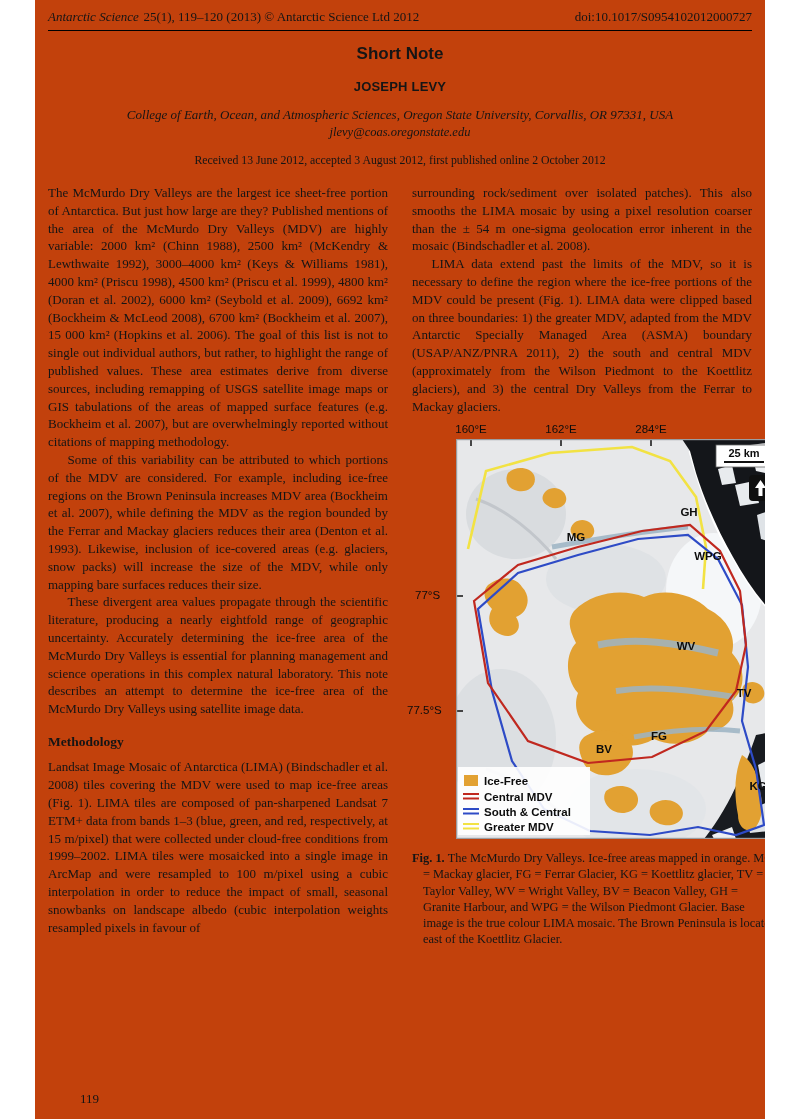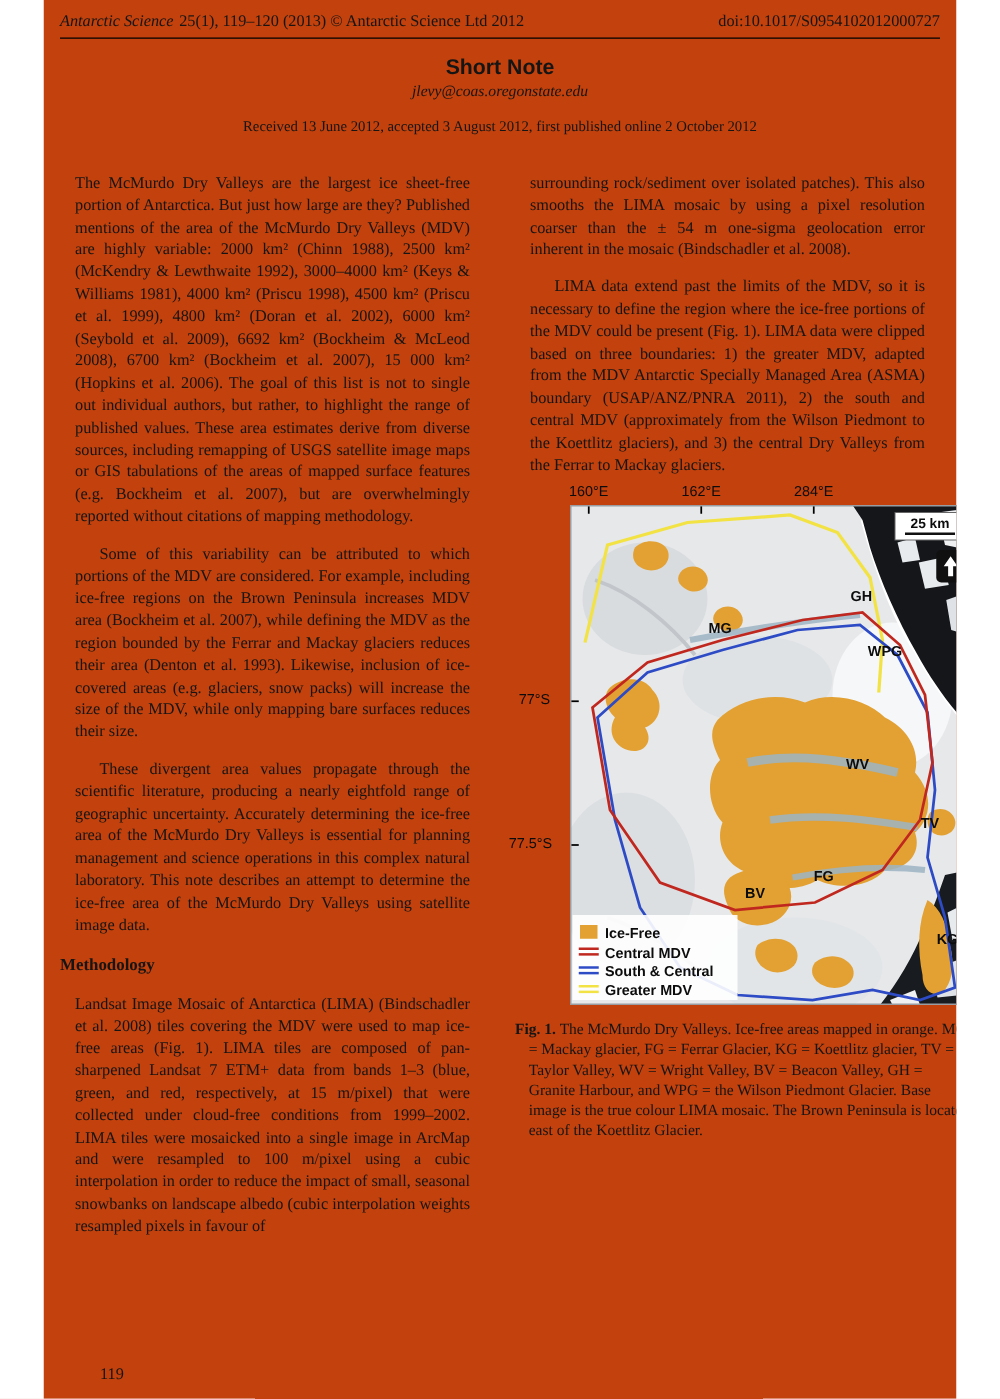--- a/index.html
+++ b/index.html
@@ -17,21 +17,21 @@
     font-family:"Liberation Sans", sans-serif; }
   .kicker { font-size:17px; font-weight:bold; margin:0; }
   .main-title { font-size:21px; font-weight:bold; line-height:1.32; margin:2px auto 0; width:768px; }
   .author { text-align:center; font-family:"Liberation Sans", sans-serif;
     font-weight:bold; font-size:13px; margin-top:15px; letter-spacing:0.2px; }
   .affil { text-align:center; font-style:italic; font-size:13px; margin-top:13px; }
   .email { text-align:center; font-style:italic; font-size:12.5px; margin-top:2px; }
   .received { text-align:center; font-size:11.8px; margin-top:13px; }
   .columns { display:flex; gap:24px; padding:0 13px; margin-top:16px; }
   .col { flex:1; min-width:0; font-size:13px; line-height:1.37; text-align:justify; }
-  .col p { margin:12px; }
+  .col p { margin:0; }
   p.indent { text-indent:1.5em; }
   h2.section { font-size:13.5px; font-weight:bold; margin:15px 0 7px 0; text-align:left;
     font-family:"Liberation Serif", serif; }
   figure.fig { margin:24px 0 0 0; padding:0; }
   .map-area { position:relative; width:320px; height:400px; margin-left:44px; }
   .geo-label { position:absolute; font-family:"Liberation Sans", sans-serif;
     font-size:11.5px; color:#0c0c0c; white-space:nowrap; }
   .lon-1 { top:-17px; left:15px;  transform:translateX(-50%); }
   .lon-2 { top:-17px; left:105px; transform:translateX(-50%); }
   .lon-3 { top:-17px; left:195px; transform:translateX(-50%); }
@@ -59,20 +59,22 @@
     </div>
     <div class="mast-right">doi:10.1017/S0954102012000727</div>
   </header>
 
   <hr class="rule">
 
   <div class="title-block">
     <h1 class="kicker">Short Note</h1>
   </div>
 
+  <div class="author">JOSEPH LEVY</div>
+  <div class="affil">College of Earth, Ocean, and Atmospheric Sciences, Oregon State University, Corvallis, OR 97331, USA</div>
   <div class="email">jlevy@coas.oregonstate.edu</div>
   <div class="received">Received 13 June 2012, accepted 3 August 2012, first published online 2 October 2012</div>
 
   <div class="columns">
     <div class="col">
       <p class="noindent">The McMurdo Dry Valleys are the largest ice sheet-free portion of Antarctica. But just how large are they? Published mentions of the area of the McMurdo Dry Valleys (MDV) are highly variable: 2000 km² (Chinn 1988), 2500 km² (McKendry &amp; Lewthwaite 1992), 3000–4000 km² (Keys &amp; Williams 1981), 4000 km² (Priscu 1998), 4500 km² (Priscu et al. 1999), 4800 km² (Doran et al. 2002), 6000 km² (Seybold et al. 2009), 6692 km² (Bockheim &amp; McLeod 2008), 6700 km² (Bockheim et al. 2007), 15 000 km² (Hopkins et al. 2006). The goal of this list is not to single out individual authors, but rather, to highlight the range of published values. These area estimates derive from diverse sources, including remapping of USGS satellite image maps or GIS tabulations of the areas of mapped surface features (e.g. Bockheim et al. 2007), but are overwhelmingly reported without citations of mapping methodology.</p>
       <p class="indent">Some of this variability can be attributed to which portions of the MDV are considered. For example, including ice-free regions on the Brown Peninsula increases MDV area (Bockheim et al. 2007), while defining the MDV as the region bounded by the Ferrar and Mackay glaciers reduces their area (Denton et al. 1993). Likewise, inclusion of ice-covered areas (e.g. glaciers, snow packs) will increase the size of the MDV, while only mapping bare surfaces reduces their size.</p>
       <p class="indent">These divergent area values propagate through the scientific literature, producing a nearly eightfold range of geographic uncertainty. Accurately determining the ice-free area of the McMurdo Dry Valleys is essential for planning management and science operations in this complex natural laboratory. This note describes an attempt to determine the ice-free area of the McMurdo Dry Valleys using satellite image data.</p>
       <h2 class="section">Methodology</h2>
       <p class="noindent">Landsat Image Mosaic of Antarctica (LIMA) (Bindschadler et al. 2008) tiles covering the MDV were used to map ice-free areas (Fig. 1). LIMA tiles are composed of pan-sharpened Landsat 7 ETM+ data from bands 1–3 (blue, green, and red, respectively, at 15 m/pixel) that were collected under cloud-free conditions from 1999–2002. LIMA tiles were mosaicked into a single image in ArcMap and were resampled to 100 m/pixel using a cubic interpolation in order to reduce the impact of small, seasonal snowbanks on landscape albedo (cubic interpolation weights resampled pixels in favour of</p>

